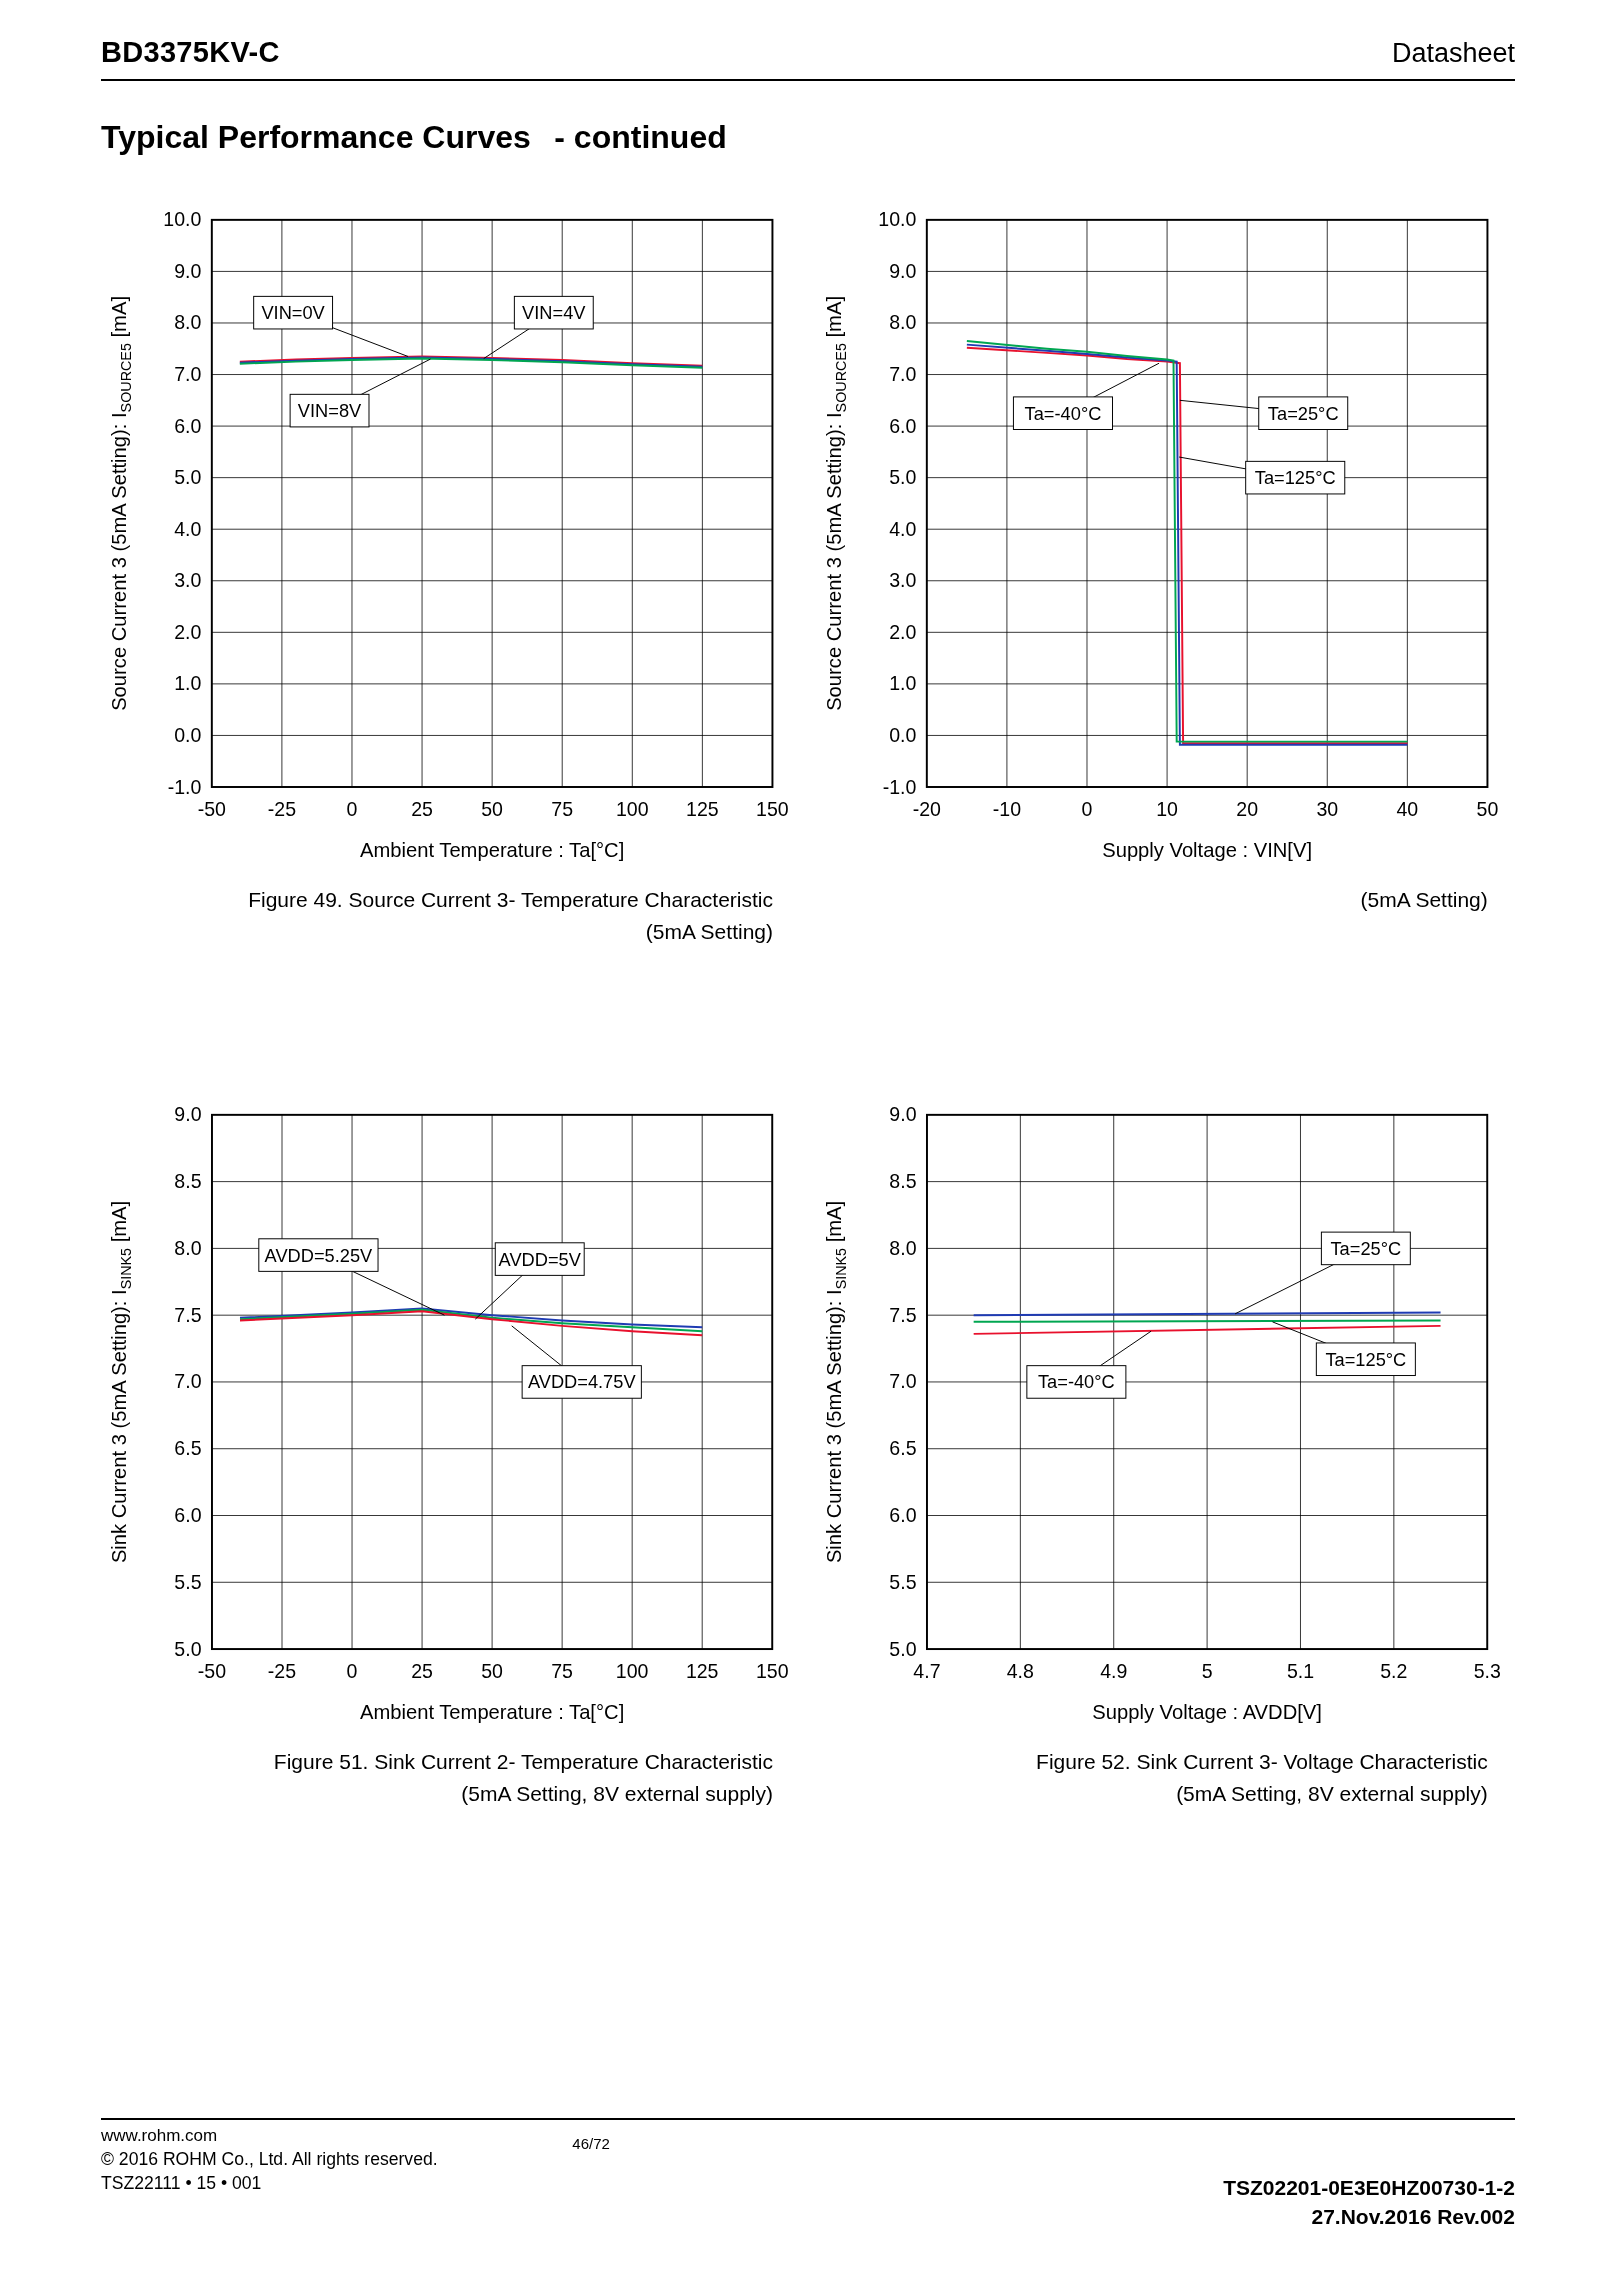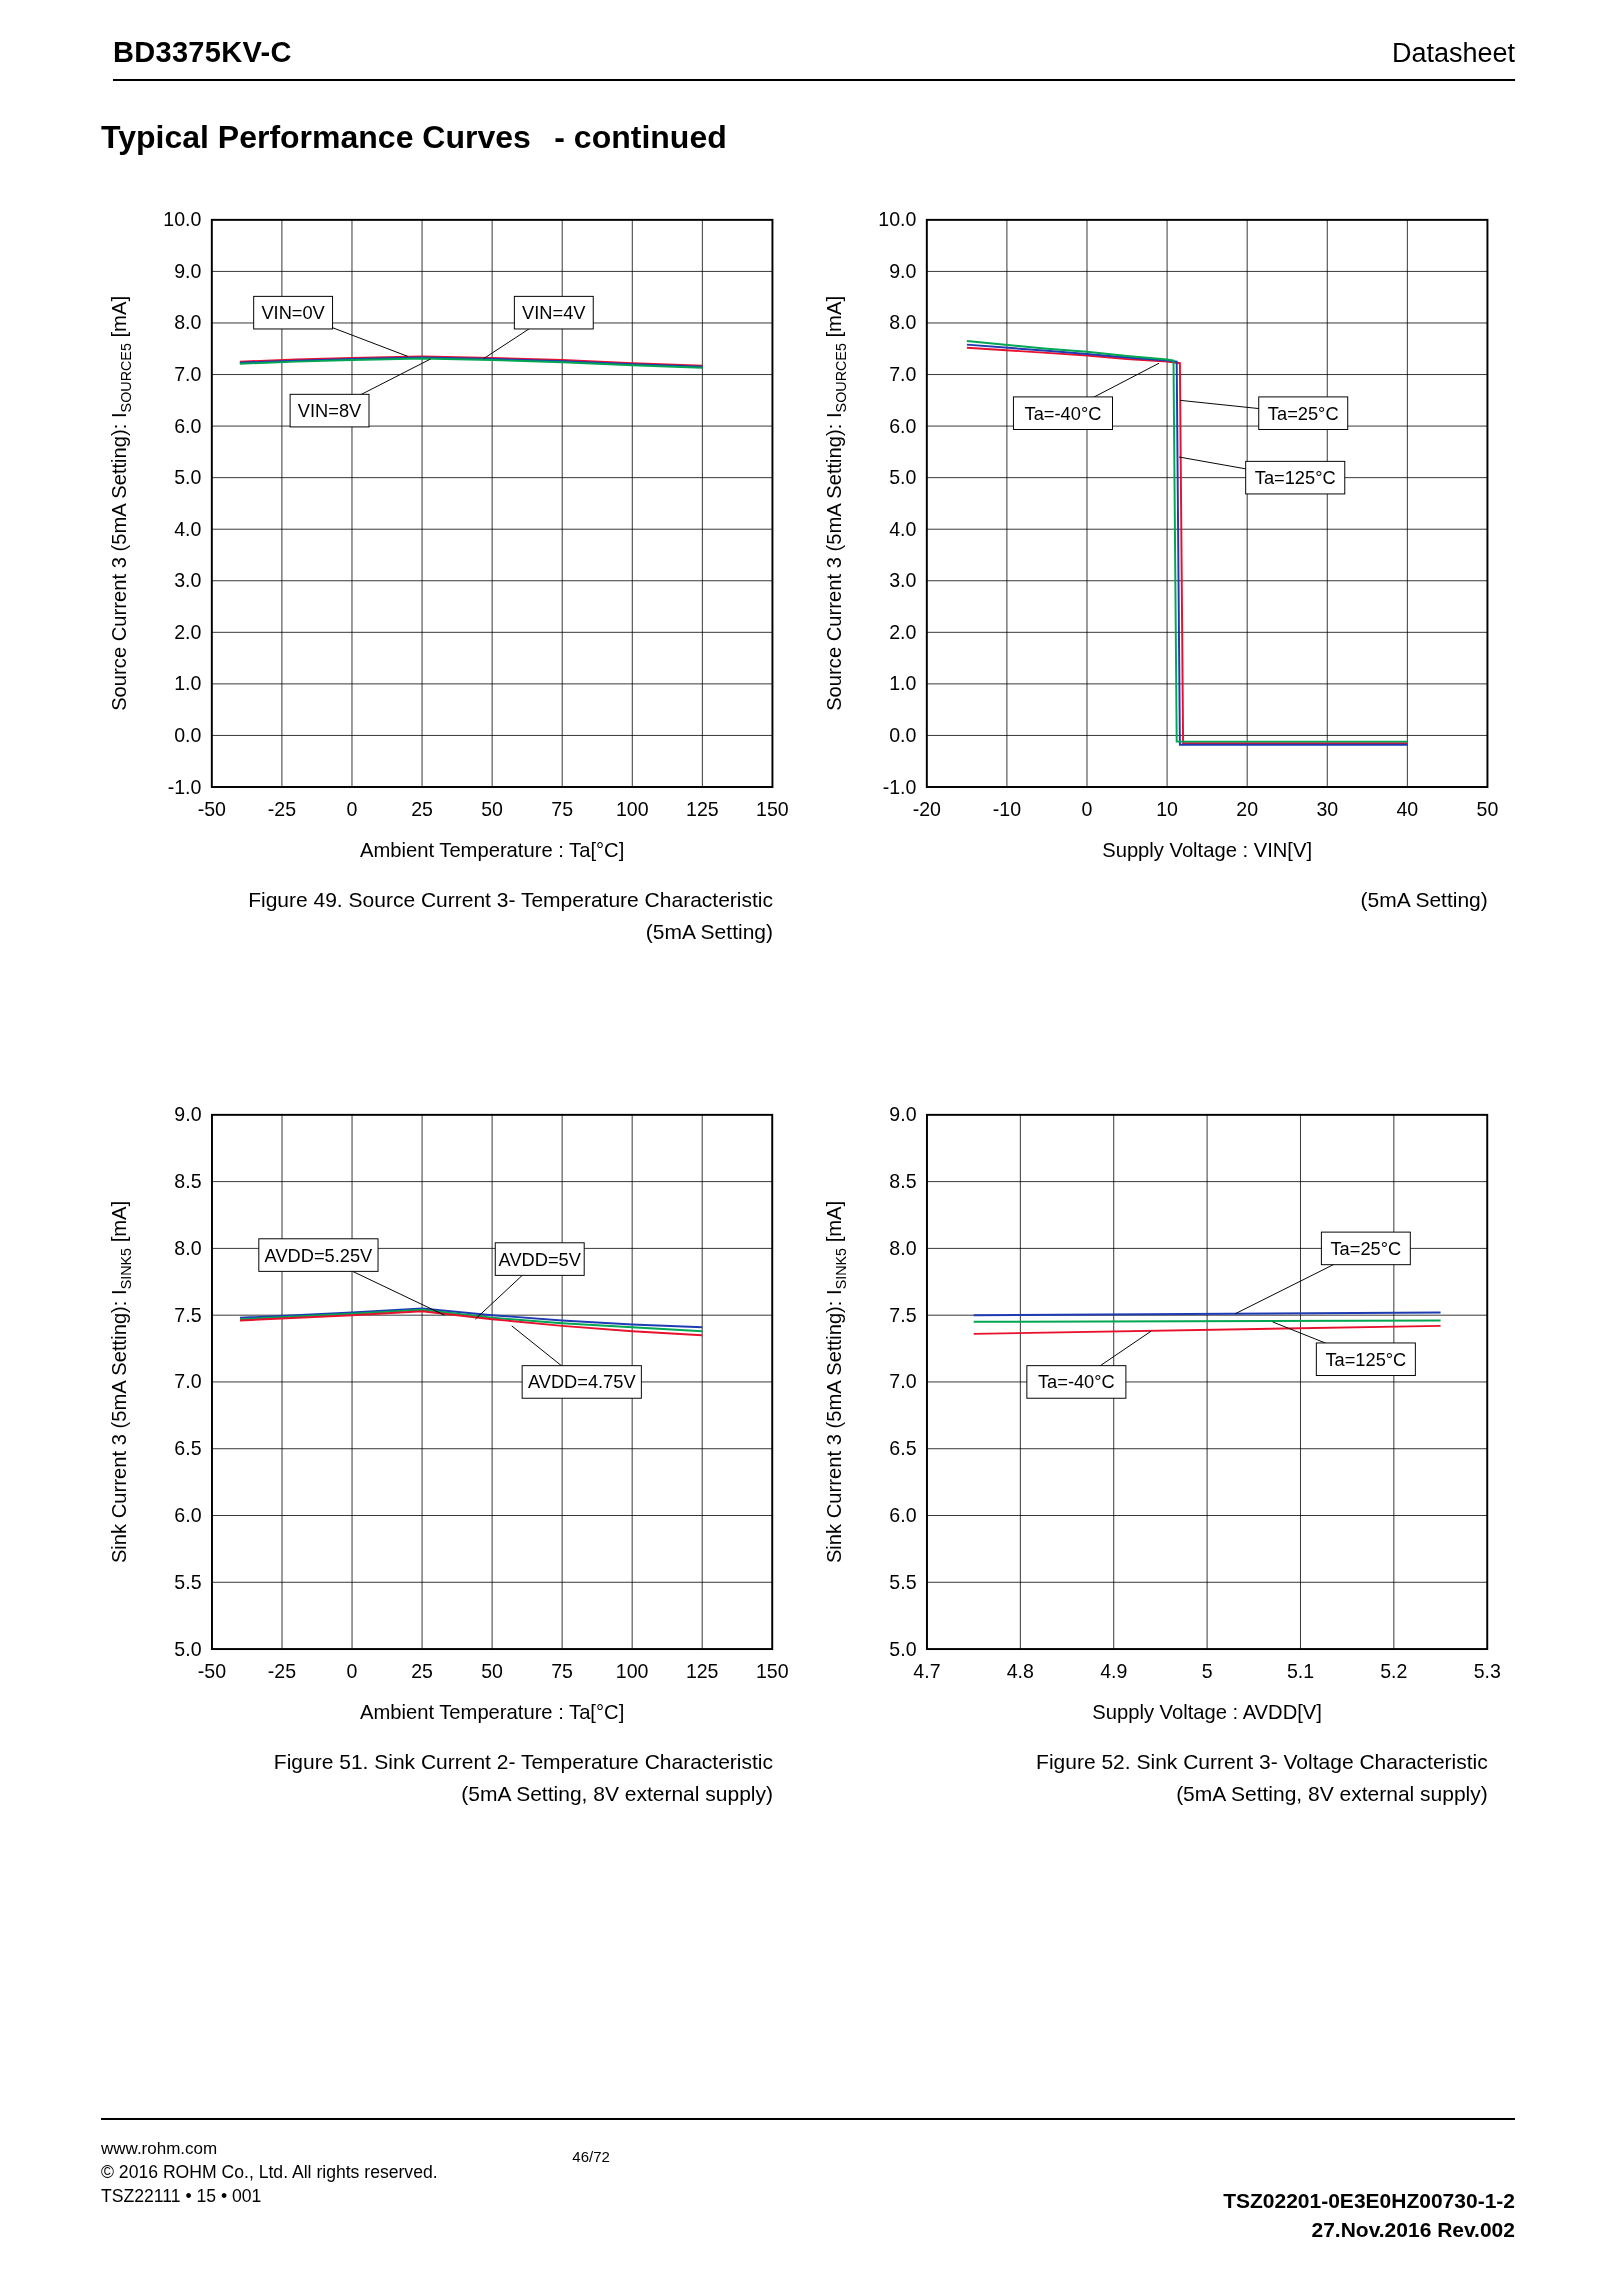--- a/index.html
+++ b/index.html
@@ -5,21 +5,21 @@
   * { box-sizing: border-box; }
   html, body { margin: 0; padding: 0; }
   body {
     width: 1616px; height: 2284px; background: #ffffff;
     font-family: "Liberation Sans", sans-serif; color: #000;
   }
   .page { width: 1616px; height: 2284px; position: relative; padding: 36px 101px 0; }
 
   .header {
     display: flex; justify-content: space-between; align-items: flex-end;
-    border-bottom: 2px solid #000; padding-bottom: 10.4px; margin-left: 12px;
+    border-bottom: 2px solid #000; padding-bottom: 10.4px;
   }
   .product { font-size: 29px; font-weight: bold; letter-spacing: 0.3px; }
   .doctype { font-size: 27px; }
 
   .section-title { margin-top: 38px; font-size: 32px; font-weight: bold; display: flex; gap: 23.5px; }
 
   .charts {
     margin-top: 43px;
     display: grid; grid-template-columns: 1fr 1fr;
     column-gap: 15.6px; row-gap: 147px;
@@ -27,21 +27,21 @@
   figure { margin: 0; }
   .chart-block { display: flex; flex-direction: column; align-items: flex-start; }
   figcaption {
     width: 561px; margin-left: 111px; margin-top: 9px;
     text-align: right; font-size: 21px; line-height: 1.5;
   }
   svg text { font-family: "Liberation Sans", sans-serif; fill: #000; }
 
   .footer {
     position: absolute; left: 101px; right: 101px; top: 2118px;
-    border-top: 2px solid #000; padding-top: 18px;
+    border-top: 2px solid #000; padding-top: 5px;
     display: flex; align-items: flex-start;
   }
   .footer-col { flex: 1; }
   .f-left { font-size: 17.6px; line-height: 1.35; }
   .f-left .small { font-size: 17px; }
   .f-center { text-align: left; font-size: 15px; padding-top: 10.4px; }
   .f-right { text-align: right; font-size: 21px; font-weight: bold; line-height: 1.4; margin-top: 48px; }
 </style>
 </head>
 <body>

